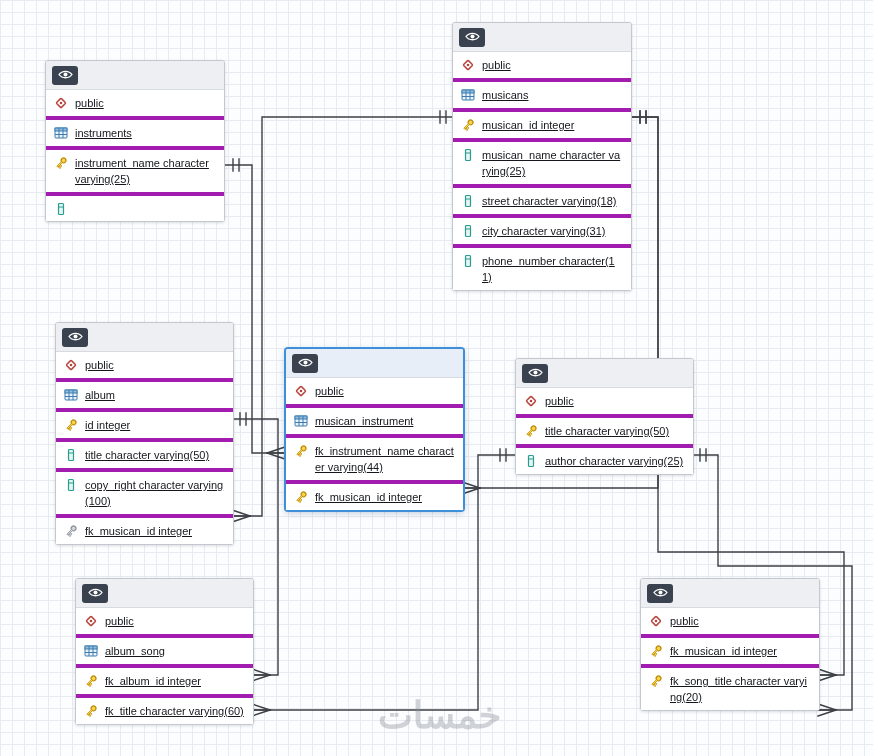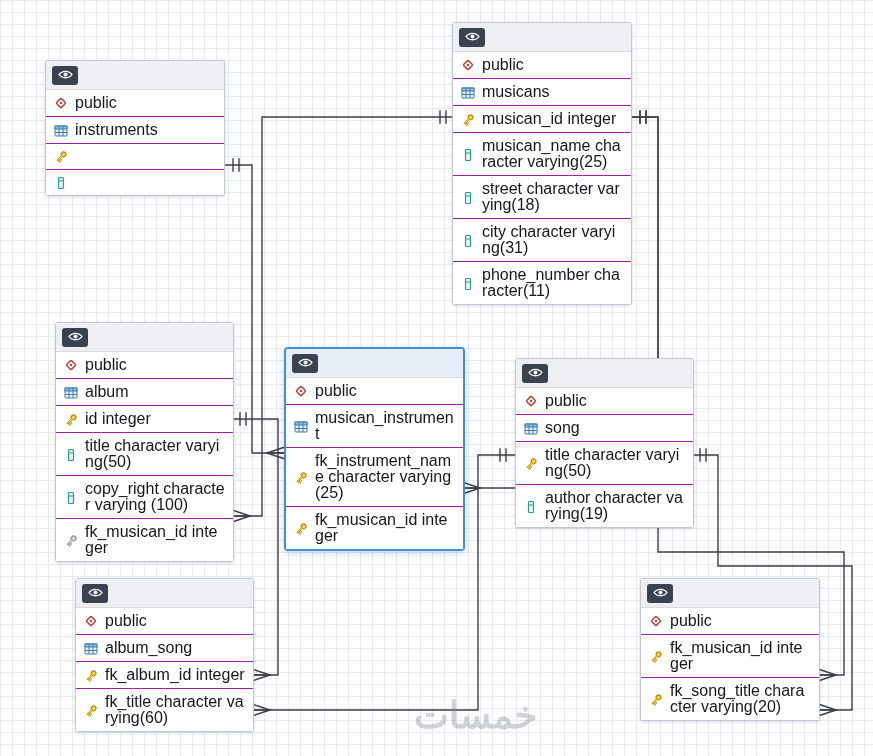--- a/index.html
+++ b/index.html
@@ -27,29 +27,29 @@
     height:28px;background:#edeff3;border-bottom:1px solid #d7dade;
     display:flex;align-items:center;padding:0 6px;border-radius:2px 2px 0 0;
   }
   .card.selected .card-header{background:#e8eef7;}
   .eye-btn{
     width:26px;height:19px;background:#39424e;border-radius:3px;
     display:flex;align-items:center;justify-content:center;cursor:pointer;
   }
   .row{
     display:flex;align-items:flex-start;gap:7px;padding:5px 8px;
-    font-size:16px;line-height:16px;color:#15171c;background:#fff;
-  }
-  .row + .row{border-top:1px solid #a21caf;align-items:center;}
+    font-size:11px;line-height:16px;color:#15171c;background:#fff;text-decoration:underline;
+  }
+  .row + .row{border-top:4px solid #a21caf;}
   .row .txt{word-break:break-all;min-width:0;}
   .icon{flex:0 0 14px;width:14px;height:14px;margin-top:1px;}
   .icon svg{display:block;}
   .watermark{
     position:absolute;left:378px;top:694px;z-index:3;pointer-events:none;
-    font-size:37px;font-weight:bold;color:#878d98;opacity:.38;direction:rtl;margin-left:36px;
+    font-size:37px;font-weight:bold;color:#878d98;opacity:.38;direction:rtl;
   }
 </style>
 </head>
 <body>
 
 <div id="canvas">
   <svg id="wires" width="873" height="756">
       <g>
         <path d="M 452 117 H 262 V 516 H 232"></path>
         <line x1="440" x2="440" y1="111" y2="123"></line>
@@ -142,20 +142,21 @@
         <span class="icon">
           <svg width="14" height="14" viewBox="0 0 14 14">
             <g transform="rotate(45 7 7)">
               <circle cx="7" cy="3.4" r="2.4" fill="#ffd34d" stroke="#b58900" stroke-width="1.1"></circle>
               <rect x="6.3" y="5.4" width="1.4" height="6.8" fill="#ffd34d" stroke="#b58900" stroke-width="0.7"></rect>
               <rect x="7.7" y="8.4" width="2" height="1.2" fill="#ffd34d" stroke="#b58900" stroke-width="0.7"></rect>
               <rect x="7.7" y="10.5" width="2.6" height="1.2" fill="#ffd34d" stroke="#b58900" stroke-width="0.7"></rect>
             </g>
           </svg>
         </span>
+        <span class="txt">instrument_name character varying(25)</span>
       </div>
       <div class="row">
         <span class="icon">
           <svg width="14" height="14" viewBox="0 0 14 14">
             <rect x="4.5" y="1.5" width="5" height="11" rx="1" fill="#e6f5f3" stroke="#2a9d8f" stroke-width="1.2"></rect>
             <line x1="4.5" y1="5" x2="9.5" y2="5" stroke="#2a9d8f" stroke-width="1"></line>
           </svg>
         </span>
       </div>
     </div>
@@ -348,37 +349,78 @@
         <span class="icon">
           <svg width="14" height="14" viewBox="0 0 14 14">
             <g transform="rotate(45 7 7)">
               <circle cx="7" cy="3.4" r="2.4" fill="#ffd34d" stroke="#b58900" stroke-width="1.1"></circle>
               <rect x="6.3" y="5.4" width="1.4" height="6.8" fill="#ffd34d" stroke="#b58900" stroke-width="0.7"></rect>
               <rect x="7.7" y="8.4" width="2" height="1.2" fill="#ffd34d" stroke="#b58900" stroke-width="0.7"></rect>
               <rect x="7.7" y="10.5" width="2.6" height="1.2" fill="#ffd34d" stroke="#b58900" stroke-width="0.7"></rect>
             </g>
           </svg>
         </span>
-        <span class="txt">fk_instrument_name character varying(25)</span>
+        <span class="txt">fk_instrument_name character varying(44)</span>
       </div>
       <div class="row">
         <span class="icon">
           <svg width="14" height="14" viewBox="0 0 14 14">
             <g transform="rotate(45 7 7)">
               <circle cx="7" cy="3.4" r="2.4" fill="#ffd34d" stroke="#b58900" stroke-width="1.1"></circle>
               <rect x="6.3" y="5.4" width="1.4" height="6.8" fill="#ffd34d" stroke="#b58900" stroke-width="0.7"></rect>
               <rect x="7.7" y="8.4" width="2" height="1.2" fill="#ffd34d" stroke="#b58900" stroke-width="0.7"></rect>
               <rect x="7.7" y="10.5" width="2.6" height="1.2" fill="#ffd34d" stroke="#b58900" stroke-width="0.7"></rect>
             </g>
           </svg>
         </span>
         <span class="txt">fk_musican_id integer</span>
       </div>
     </div>
     <div class="card" style="left: 515px; top: 358px; width: 177px;">
+      <div class="card-header">
+        <div class="eye-btn">
+          <span><svg width="15" height="11" viewBox="0 0 15 11">
+              <path d="M1 5.5 C4 1.2 11 1.2 14 5.5 C11 9.8 4 9.8 1 5.5 Z" fill="none" stroke="#fff" stroke-width="1.3"></path>
+              <circle cx="7.5" cy="5.5" r="2" fill="#fff"></circle>
+            </svg></span>
+        </div>
+      </div>
+      <div class="row">
+        <span class="icon">
+          <svg width="14" height="14" viewBox="0 0 14 14">
+            <rect x="3.6" y="3.6" width="6.8" height="6.8" rx="1" transform="rotate(45 7 7)" fill="#fff" stroke="#b8453c" stroke-width="1.5"></rect>
+            <circle cx="7" cy="7" r="1.3" fill="#b8453c"></circle>
+          </svg>
+        </span>
+        <span class="txt">public</span>
+      </div>
+      <div class="row">
+        <span class="icon">
+          <svg width="14" height="14" viewBox="0 0 14 14">
+            <g transform="rotate(45 7 7)">
+              <circle cx="7" cy="3.4" r="2.4" fill="#ffd34d" stroke="#b58900" stroke-width="1.1"></circle>
+              <rect x="6.3" y="5.4" width="1.4" height="6.8" fill="#ffd34d" stroke="#b58900" stroke-width="0.7"></rect>
+              <rect x="7.7" y="8.4" width="2" height="1.2" fill="#ffd34d" stroke="#b58900" stroke-width="0.7"></rect>
+              <rect x="7.7" y="10.5" width="2.6" height="1.2" fill="#ffd34d" stroke="#b58900" stroke-width="0.7"></rect>
+            </g>
+          </svg>
+        </span>
+        <span class="txt">title character varying(50)</span>
+      </div>
+      <div class="row">
+        <span class="icon">
+          <svg width="14" height="14" viewBox="0 0 14 14">
+            <rect x="4.5" y="1.5" width="5" height="11" rx="1" fill="#e6f5f3" stroke="#2a9d8f" stroke-width="1.2"></rect>
+            <line x1="4.5" y1="5" x2="9.5" y2="5" stroke="#2a9d8f" stroke-width="1"></line>
+          </svg>
+        </span>
+        <span class="txt">author character varying(25)</span>
+      </div>
+    </div>
+    <div class="card" style="left: 75px; top: 578px; width: 177px;">
       <div class="card-header">
         <div class="eye-btn">
           <span><svg width="15" height="11" viewBox="0 0 15 11">
               <path d="M1 5.5 C4 1.2 11 1.2 14 5.5 C11 9.8 4 9.8 1 5.5 Z" fill="none" stroke="#fff" stroke-width="1.3"></path>
               <circle cx="7.5" cy="5.5" r="2" fill="#fff"></circle>
             </svg></span>
         </div>
       </div>
       <div class="row">
         <span class="icon">
@@ -392,73 +434,20 @@
       <div class="row">
         <span class="icon">
           <svg width="14" height="14" viewBox="0 0 14 14">
             <rect x="1" y="2" width="12" height="10" rx="1" fill="#eaf3fb" stroke="#3f7cad" stroke-width="1"></rect>
             <rect x="1" y="2" width="12" height="3" fill="#8fc0e4" stroke="#3f7cad" stroke-width="1"></rect>
             <line x1="5" y1="2" x2="5" y2="12" stroke="#3f7cad"></line>
             <line x1="9" y1="2" x2="9" y2="12" stroke="#3f7cad"></line>
             <line x1="1" y1="8.5" x2="13" y2="8.5" stroke="#3f7cad"></line>
           </svg>
         </span>
-        <span class="txt">song</span>
-      </div>
-      <div class="row">
-        <span class="icon">
-          <svg width="14" height="14" viewBox="0 0 14 14">
-            <g transform="rotate(45 7 7)">
-              <circle cx="7" cy="3.4" r="2.4" fill="#ffd34d" stroke="#b58900" stroke-width="1.1"></circle>
-              <rect x="6.3" y="5.4" width="1.4" height="6.8" fill="#ffd34d" stroke="#b58900" stroke-width="0.7"></rect>
-              <rect x="7.7" y="8.4" width="2" height="1.2" fill="#ffd34d" stroke="#b58900" stroke-width="0.7"></rect>
-              <rect x="7.7" y="10.5" width="2.6" height="1.2" fill="#ffd34d" stroke="#b58900" stroke-width="0.7"></rect>
-            </g>
-          </svg>
-        </span>
-        <span class="txt">title character varying(50)</span>
-      </div>
-      <div class="row">
-        <span class="icon">
-          <svg width="14" height="14" viewBox="0 0 14 14">
-            <rect x="4.5" y="1.5" width="5" height="11" rx="1" fill="#e6f5f3" stroke="#2a9d8f" stroke-width="1.2"></rect>
-            <line x1="4.5" y1="5" x2="9.5" y2="5" stroke="#2a9d8f" stroke-width="1"></line>
-          </svg>
-        </span>
-        <span class="txt">author character varying(19)</span>
-      </div>
-    </div>
-    <div class="card" style="left: 75px; top: 578px; width: 177px;">
-      <div class="card-header">
-        <div class="eye-btn">
-          <span><svg width="15" height="11" viewBox="0 0 15 11">
-              <path d="M1 5.5 C4 1.2 11 1.2 14 5.5 C11 9.8 4 9.8 1 5.5 Z" fill="none" stroke="#fff" stroke-width="1.3"></path>
-              <circle cx="7.5" cy="5.5" r="2" fill="#fff"></circle>
-            </svg></span>
-        </div>
-      </div>
-      <div class="row">
-        <span class="icon">
-          <svg width="14" height="14" viewBox="0 0 14 14">
-            <rect x="3.6" y="3.6" width="6.8" height="6.8" rx="1" transform="rotate(45 7 7)" fill="#fff" stroke="#b8453c" stroke-width="1.5"></rect>
-            <circle cx="7" cy="7" r="1.3" fill="#b8453c"></circle>
-          </svg>
-        </span>
-        <span class="txt">public</span>
-      </div>
-      <div class="row">
-        <span class="icon">
-          <svg width="14" height="14" viewBox="0 0 14 14">
-            <rect x="1" y="2" width="12" height="10" rx="1" fill="#eaf3fb" stroke="#3f7cad" stroke-width="1"></rect>
-            <rect x="1" y="2" width="12" height="3" fill="#8fc0e4" stroke="#3f7cad" stroke-width="1"></rect>
-            <line x1="5" y1="2" x2="5" y2="12" stroke="#3f7cad"></line>
-            <line x1="9" y1="2" x2="9" y2="12" stroke="#3f7cad"></line>
-            <line x1="1" y1="8.5" x2="13" y2="8.5" stroke="#3f7cad"></line>
-          </svg>
-        </span>
         <span class="txt">album_song</span>
       </div>
       <div class="row">
         <span class="icon">
           <svg width="14" height="14" viewBox="0 0 14 14">
             <g transform="rotate(45 7 7)">
               <circle cx="7" cy="3.4" r="2.4" fill="#ffd34d" stroke="#b58900" stroke-width="1.1"></circle>
               <rect x="6.3" y="5.4" width="1.4" height="6.8" fill="#ffd34d" stroke="#b58900" stroke-width="0.7"></rect>
               <rect x="7.7" y="8.4" width="2" height="1.2" fill="#ffd34d" stroke="#b58900" stroke-width="0.7"></rect>
               <rect x="7.7" y="10.5" width="2.6" height="1.2" fill="#ffd34d" stroke="#b58900" stroke-width="0.7"></rect>

